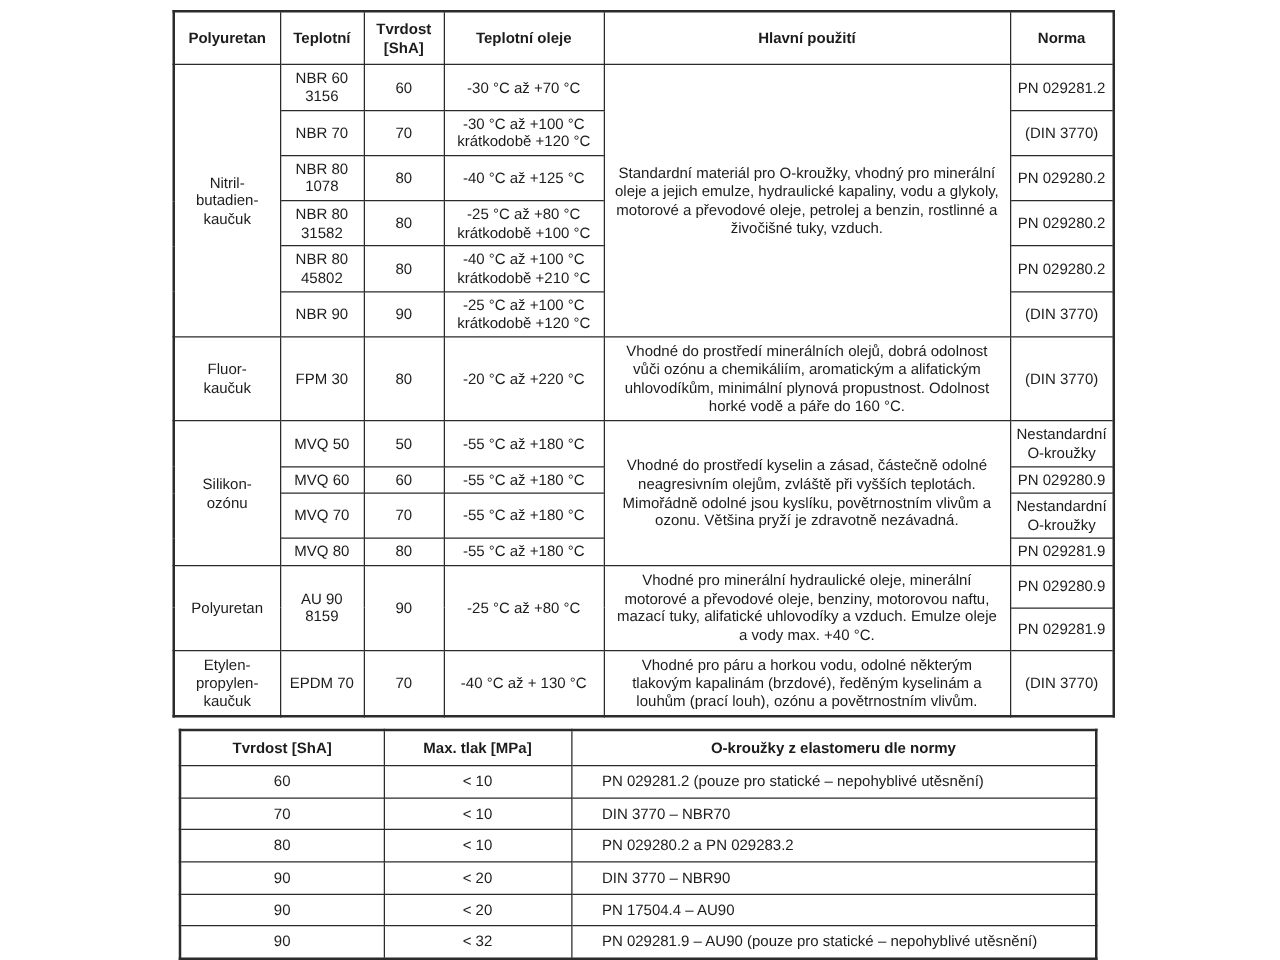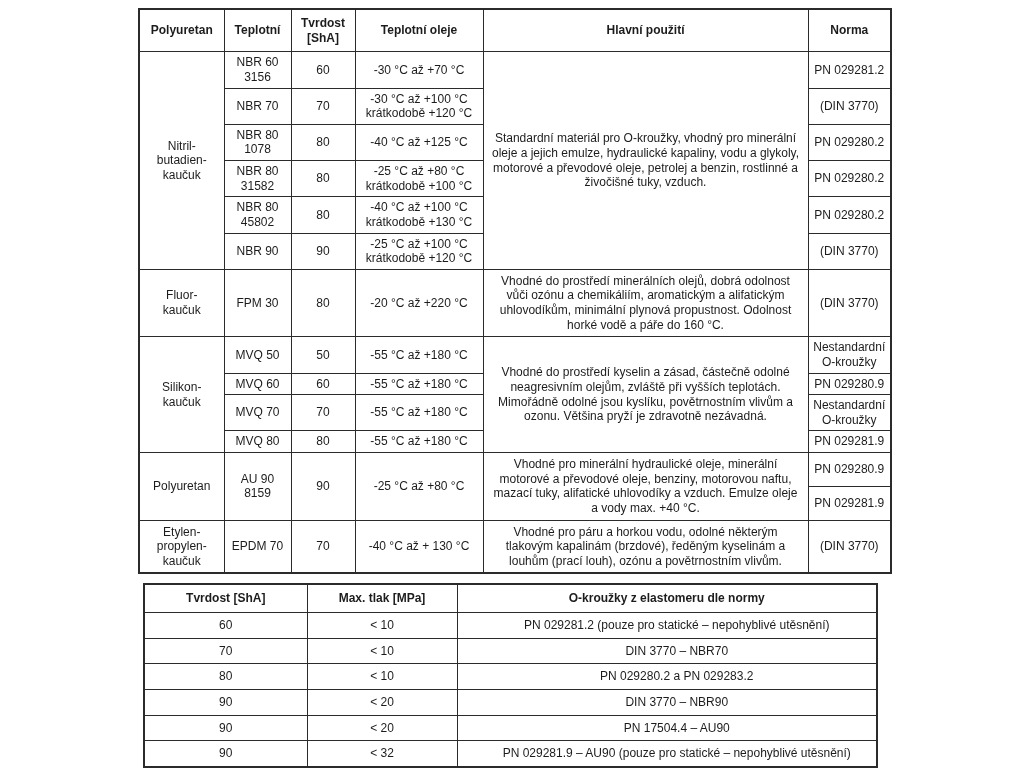--- a/index.html
+++ b/index.html
@@ -42,21 +42,21 @@
     padding: 4px 8px;
     vertical-align: middle;
   }
 
   
   .t2 { margin-top: 9px; margin-left: 5px; }
   .t2 col.c2-tvrdost { width: 163px; }
   .t2 col.c2-tlak    { width: 150px; }
   .t2 col.c2-norma   { width: 420px; }
   .t2 td { padding: 5px 4px; }
-  .t2 td.norm-text { text-align: center; padding-left: 24px; white-space: normal; }
+  .t2 td.norm-text { text-align: left; padding-left: 24px; white-space: normal; }
 </style>
 </head>
 <body>
 
 <div class="page">
 
   <table class="t1">
     <colgroup>
       <col class="c-elastomer">
         <col class="c-oznaceni">
@@ -109,21 +109,21 @@
         <td>80</td>
         <td>-25 °C až +80 °C
 krátkodobě +100 °C</td>
         <td>PN 029280.2</td>
       </tr>
       <tr>
         <td>NBR 80
 45802</td>
         <td>80</td>
         <td>-40 °C až +100 °C
-krátkodobě +130 °C</td>
+krátkodobě +210 °C</td>
         <td>PN 029280.2</td>
       </tr>
       <tr>
         <td>NBR 90</td>
         <td>90</td>
         <td>-25 °C až +100 °C
 krátkodobě +120 °C</td>
         <td>(DIN 3770)</td>
       </tr>
 
@@ -132,21 +132,21 @@
 kaučuk</td>
         <td>FPM 30</td>
         <td>80</td>
         <td>-20 °C až +220 °C</td>
         <td class="usage">Vhodné do prostředí minerálních olejů, dobrá odolnost vůči ozónu a chemikáliím, aromatickým a alifatickým uhlovodíkům, minimální plynová propustnost. Odolnost horké vodě a páře do 160 °C.</td>
         <td>(DIN 3770)</td>
       </tr>
 
       <tr>
         <td rowspan="4">Silikon-
-kaučuk</td>
+ozónu</td>
         <td>MVQ 50</td>
         <td>50</td>
         <td>-55 °C až +180 °C</td>
         <td rowspan="4" class="usage">Vhodné do prostředí kyselin a zásad, částečně odolné neagresivním olejům, zvláště při vyšších teplotách. Mimořádně odolné jsou kyslíku, povětrnostním vlivům a ozonu. Většina pryží je zdravotně nezávadná.</td>
         <td>Nestandardní
 O-kroužky</td>
       </tr>
       <tr>
         <td>MVQ 60</td>
         <td>60</td>

